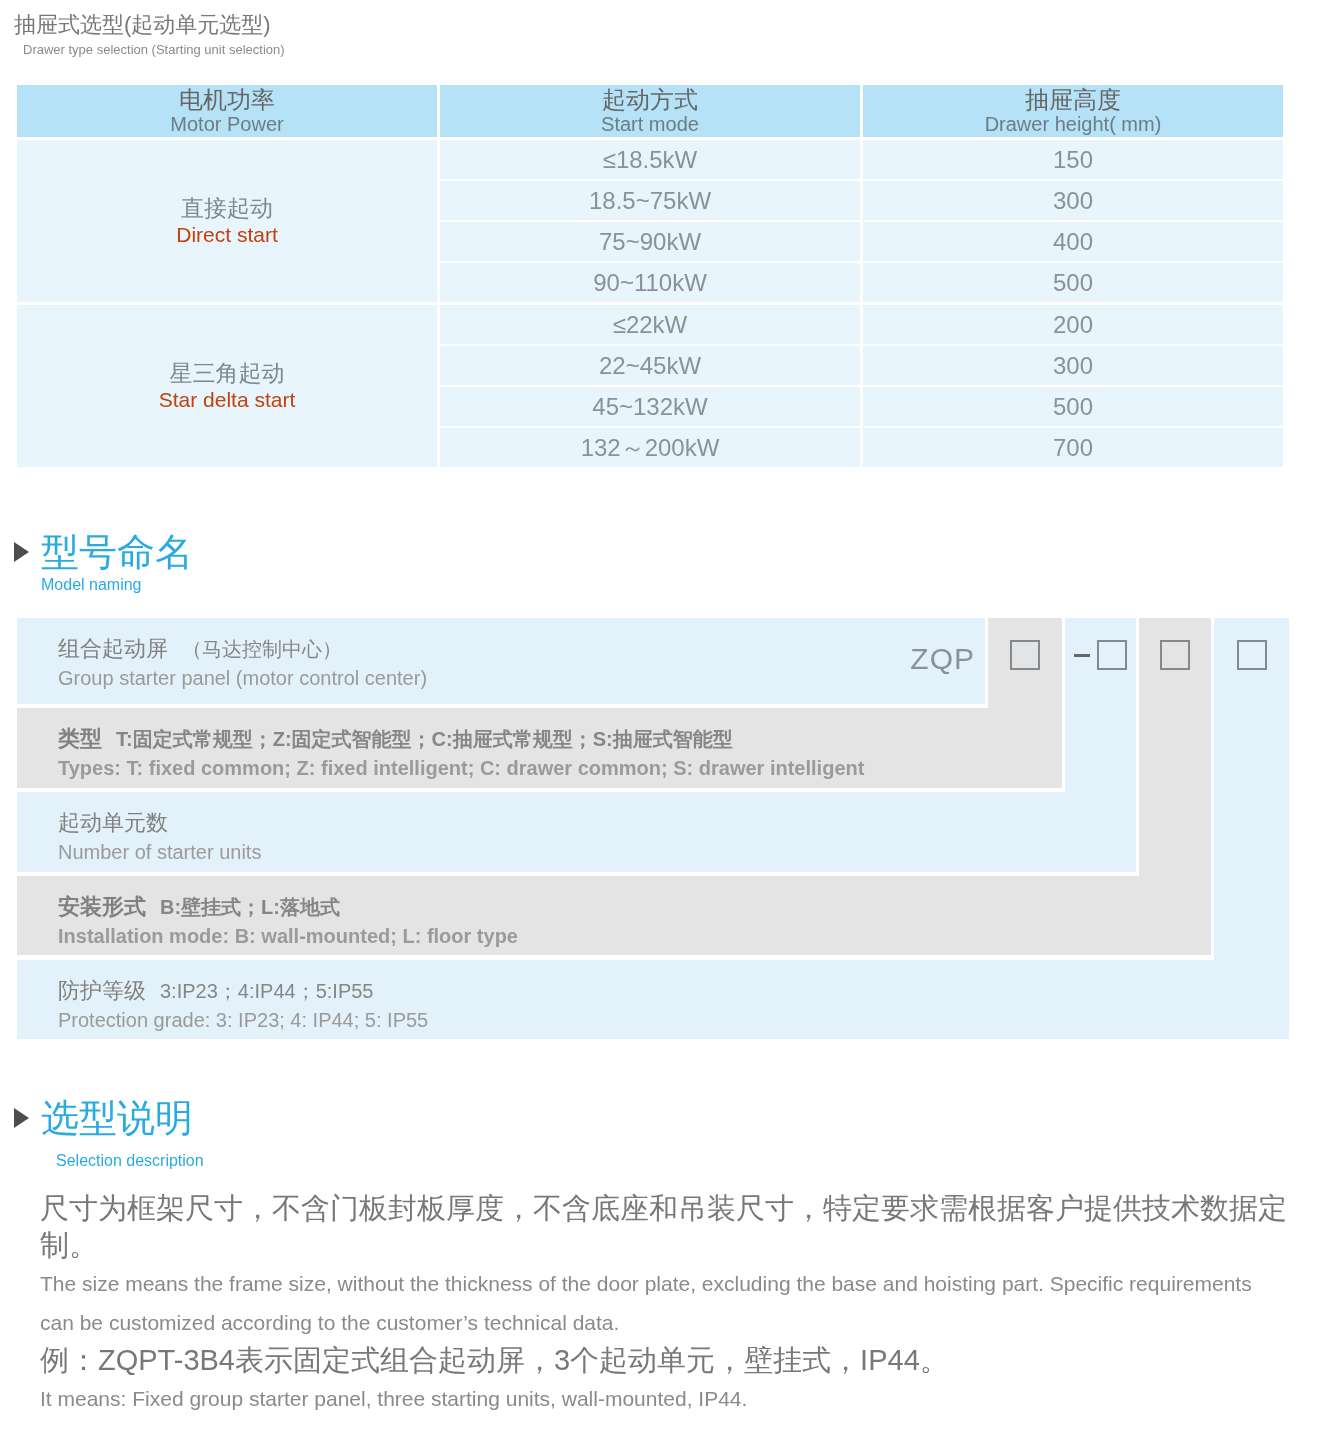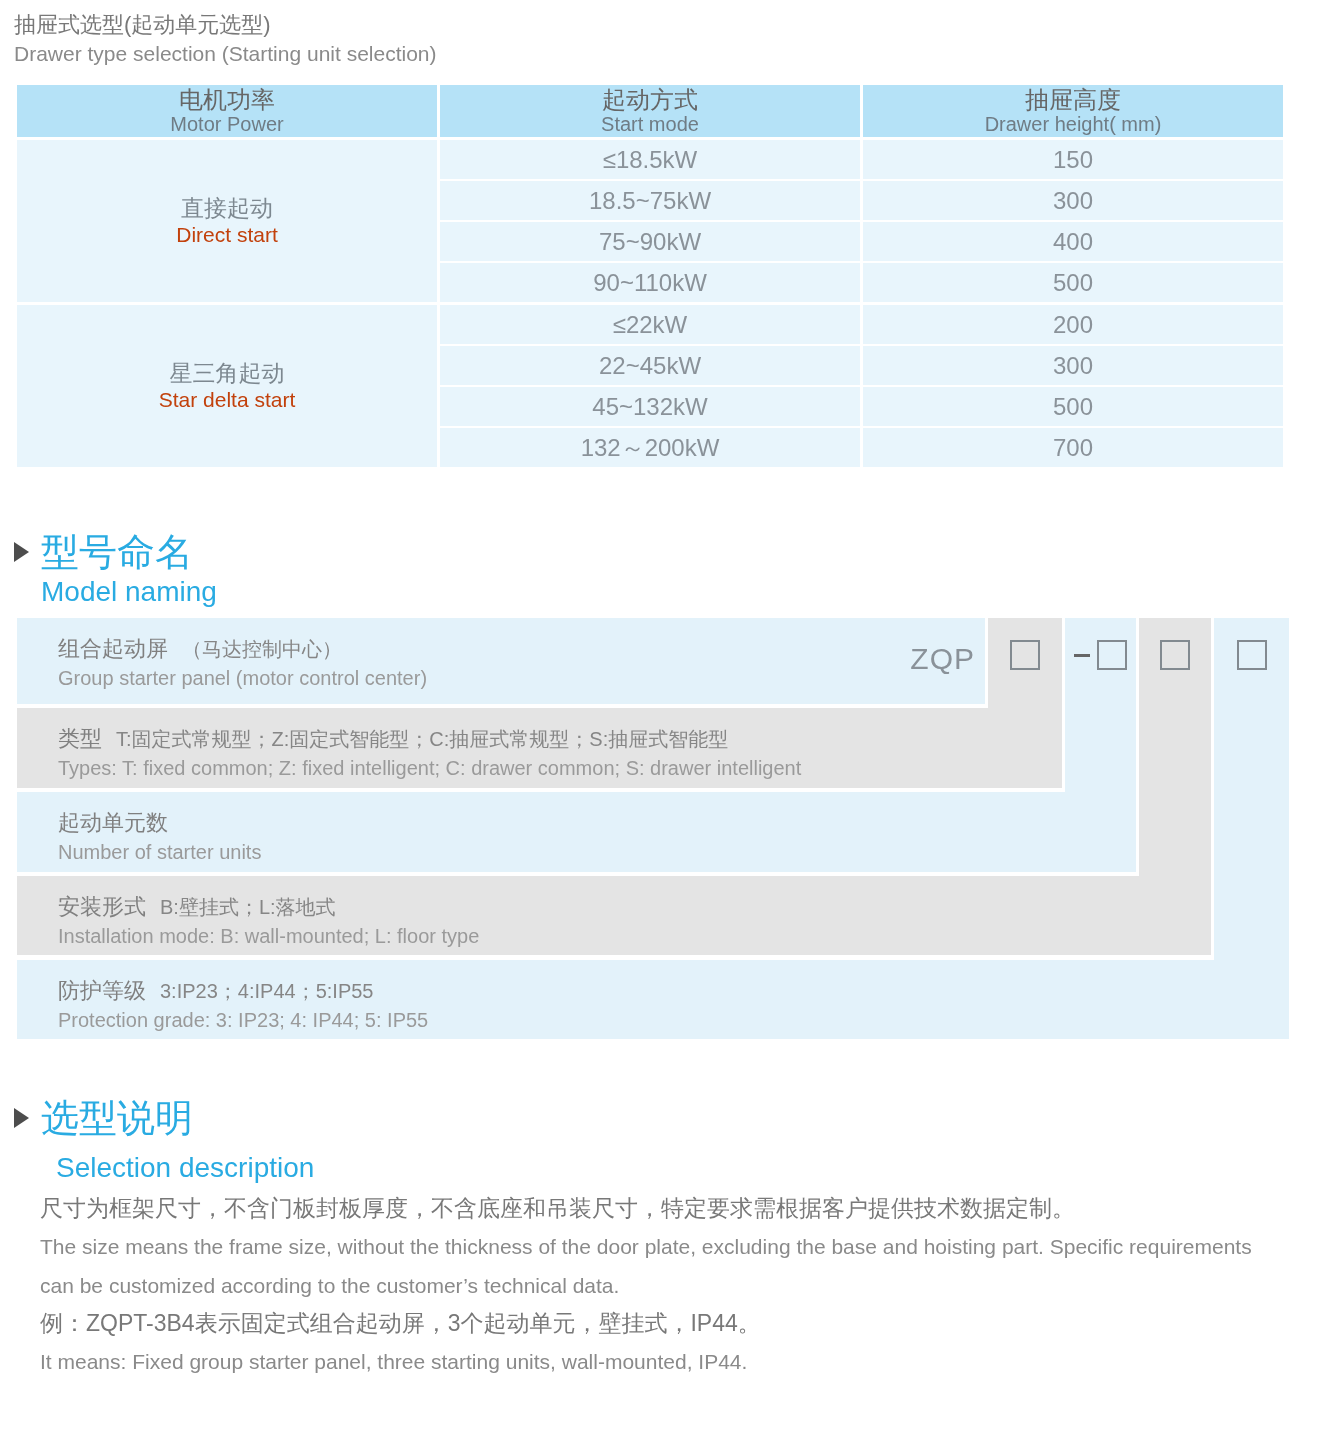--- a/index.html
+++ b/index.html
@@ -1,21 +1,21 @@
 <!DOCTYPE html>
 <html><head>
 <meta charset="utf-8">
 <style>
   html,body{margin:0;padding:0;background:#ffffff;}
   body{font-family:"Liberation Sans","DejaVu Sans",sans-serif;}
   .page{position:relative;width:1322px;height:1436px;background:#fff;overflow:hidden;}
 
   
   .doc-title-zh{position:absolute;left:14px;top:10px;font-size:22px;color:#787878;}
-  .doc-title-en{position:absolute;left:14px;top:42px;font-size:21px;color:#8a8a8a;}
+  .doc-title-en{position:absolute;left:23px;top:42px;font-size:13px;color:#8a8a8a;}
 
   
   .sel-table{position:absolute;left:17px;top:85px;width:1266px;}
   .t-header{display:flex;gap:3px;}
   .t-hcell{height:52px;background:#b5e2f7;display:flex;flex-direction:column;align-items:center;justify-content:center;}
   .t-hcell .zh{font-size:24px;color:#666;line-height:27px;}
   .t-hcell .en{font-size:20px;color:#6f7c85;line-height:23px;}
   .w1{width:420px;} .w2{width:420px;} .w3{flex:1;}
   .t-body{margin-top:3px;display:flex;flex-direction:column;gap:3px;}
   .t-group{display:flex;gap:3px;}
@@ -23,40 +23,40 @@
   .g-label .zh{font-size:23px;color:#7d8890;line-height:28px;}
   .g-label .en{font-size:21px;color:#c2410c;line-height:26px;}
   .g-rows{flex:1;display:flex;flex-direction:column;gap:2px;}
   .t-row{display:flex;gap:3px;height:39px;}
   .t-cell{background:#e8f5fc;display:flex;align-items:center;justify-content:center;font-size:24px;color:#8a9299;}
 
   
   .sec-head{position:absolute;display:flex;align-items:flex-start;}
   .tri{width:0;height:0;border-left:15px solid #4d4d4d;border-top:10px solid transparent;border-bottom:10px solid transparent;margin-top:14px;}
   .sec-title{font-size:38px;color:#29abe2;margin-left:12px;line-height:48px;}
-  .sec-sub{position:absolute;font-size:28px;color:#29abe2;}
+  .sec-sub{position:absolute;font-size:16px;color:#29abe2;}
 
   
   .stair{position:absolute;left:17px;top:618px;width:1272px;height:421px;}
   .band,.vcol{position:absolute;}
   .bg-blue{background:#e3f2fa;}
-  .bg-gray{background:#e4e4e4;}
+  .bg-gray{background:#e4e4e4;font-weight:bold;}
   .band{left:0;box-sizing:border-box;padding:16px 0 0 41px;}
   .band .zh{font-size:22px;color:#808080;line-height:30px;}
   .band .zh .detail{font-size:20px;color:#868686;margin-left:14px;}
   .band .en{font-size:20px;color:#9a9a9a;line-height:28px;}
   .code-prefix{position:absolute;top:24px;right:10px;font-size:30px;color:#8a9299;letter-spacing:1px;}
   .vcol{top:0;display:flex;justify-content:center;}
   .box-wrap{display:flex;align-items:center;gap:7px;margin-top:22px;height:30px;}
   .code-box{width:26px;height:26px;border:2px solid #828a90;background:transparent;}
   .dash{width:16px;border-top:3px solid #666;}
 
   
   .paras{position:absolute;left:40px;top:1190px;width:1248px;}
-  .p-zh{font-size:23px;color:#787878;line-height:37px;margin:0;}
+  .p-zh{font-size:29px;color:#787878;line-height:37px;margin:0;}
   .p-en{font-size:21px;color:#8a8a8a;line-height:39px;margin:0;}
 </style>
 </head>
 <body>
 
 <div class="page">
 
   <div class="doc-title-zh">抽屉式选型(起动单元选型)</div>
   <div class="doc-title-en">Drawer type selection (Starting unit selection)</div>
 

